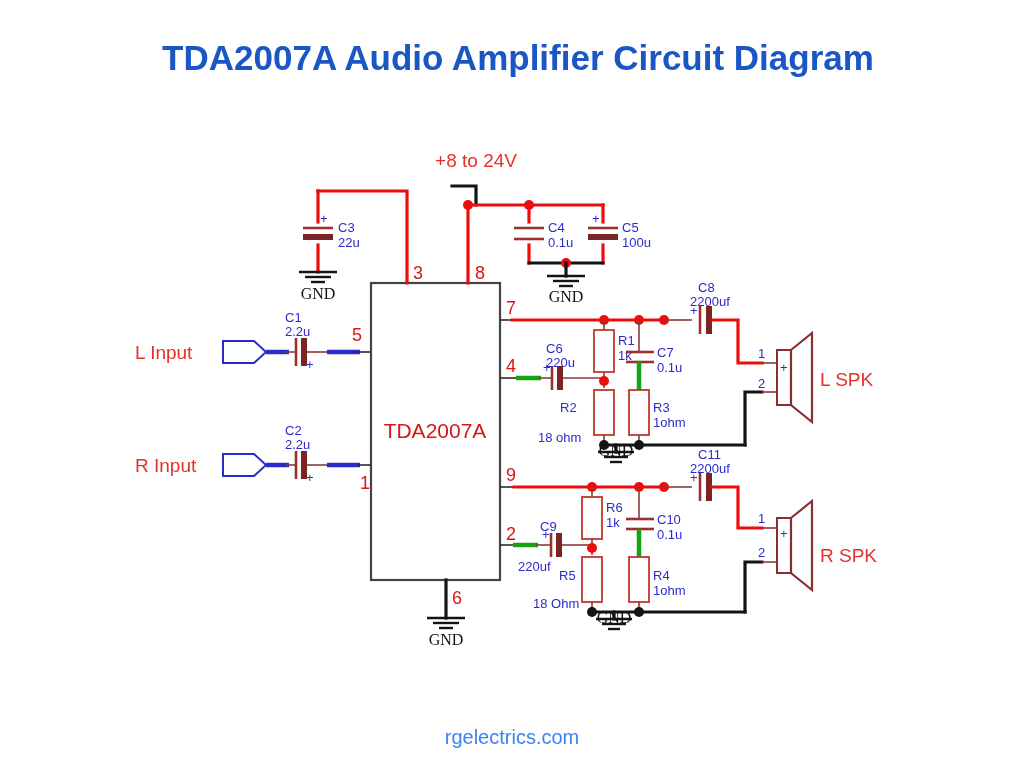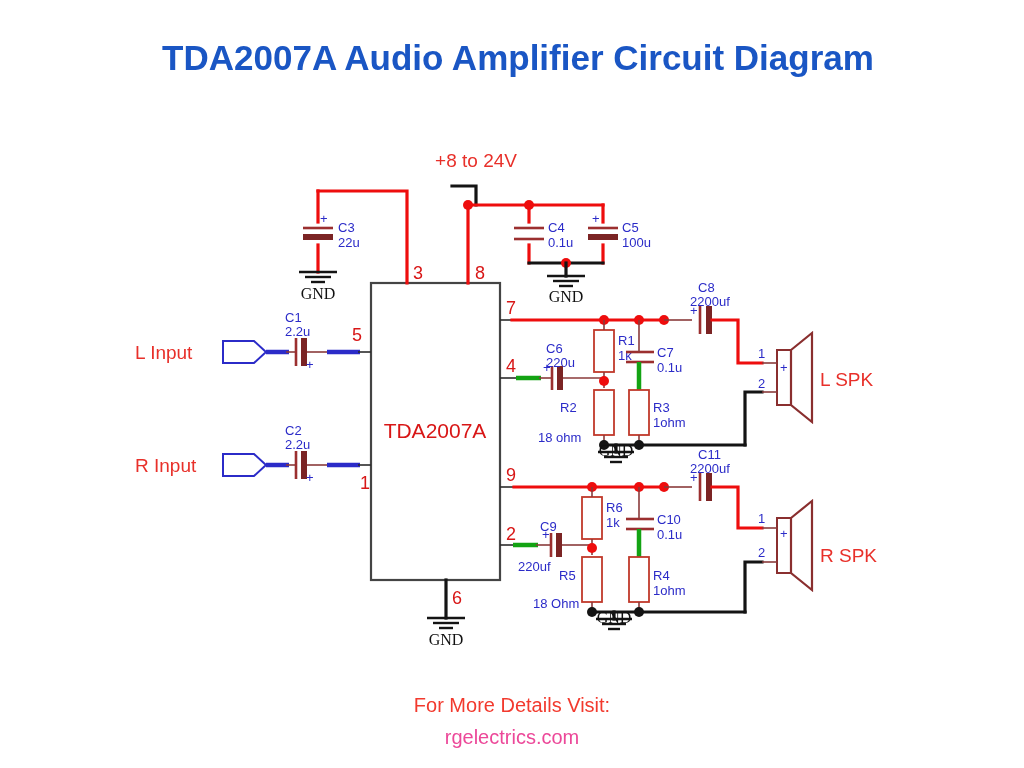--- a/index.html
+++ b/index.html
@@ -17,21 +17,21 @@
     position:absolute;left:0;top:38px;width:1024px;text-align:center;
     font-family:"Liberation Sans", sans-serif;
     font-weight:bold;font-size:35px;color:#1a56c4;letter-spacing:0px;padding-left:6px;
   }
   .footer1{
     position:absolute;left:0;top:694px;width:1024px;text-align:center;
     font-size:20px;color:#f23a2e;font-family:"Liberation Sans", sans-serif;
   }
   .footer2{
     position:absolute;left:0;top:726px;width:1024px;text-align:center;
-    font-size:20px;color:#ec4899;font-family:"Liberation Sans", sans-serif;
+    font-size:20px;color:#3b82f6;font-family:"Liberation Sans", sans-serif;
   }
   svg text{font-family:"Liberation Sans", sans-serif;}
   .lbl-val{fill:#2b2bc8;font-size:13px;}
   .lbl-ref{fill:#2b2bc8;font-size:13px;}
   .lbl-pin{fill:#d81616;font-size:18px;font-family:"Liberation Sans", sans-serif;}
   .lbl-pin-blue{fill:#2b2bc8;font-size:13px;}
   .lbl-red{fill:#e8302a;font-size:19px;}
   .lbl-gnd{fill:#111111;font-size:16px;font-family:"Liberation Serif", serif;}
   .ic-label{fill:#d81616;font-size:21px;}
   .w-red{stroke:#ee0d0d;stroke-width:3.2;fill:none;stroke-linecap:square;}
@@ -318,16 +318,15 @@
       <line class="w-dark" x1="762" y1="528" x2="777" y2="528"></line>
       <line class="w-dark" x1="762" y1="562" x2="777" y2="562"></line>
       <text class="lbl-val" x="780" y="538" font-size="13" fill="#8a2f2f">+</text>
     </g>
     <text class="lbl-pin-blue" x="758" y="523">1</text>
     <text class="lbl-pin-blue" x="758" y="557">2</text>
     <text class="lbl-red" x="820" y="562">R SPK</text>
 
   </svg>
 
-  <div class="footer1">For More Details Visit:</div>
   <div class="footer2">rgelectrics.com</div>
 
 </div>
 
 </body></html>

